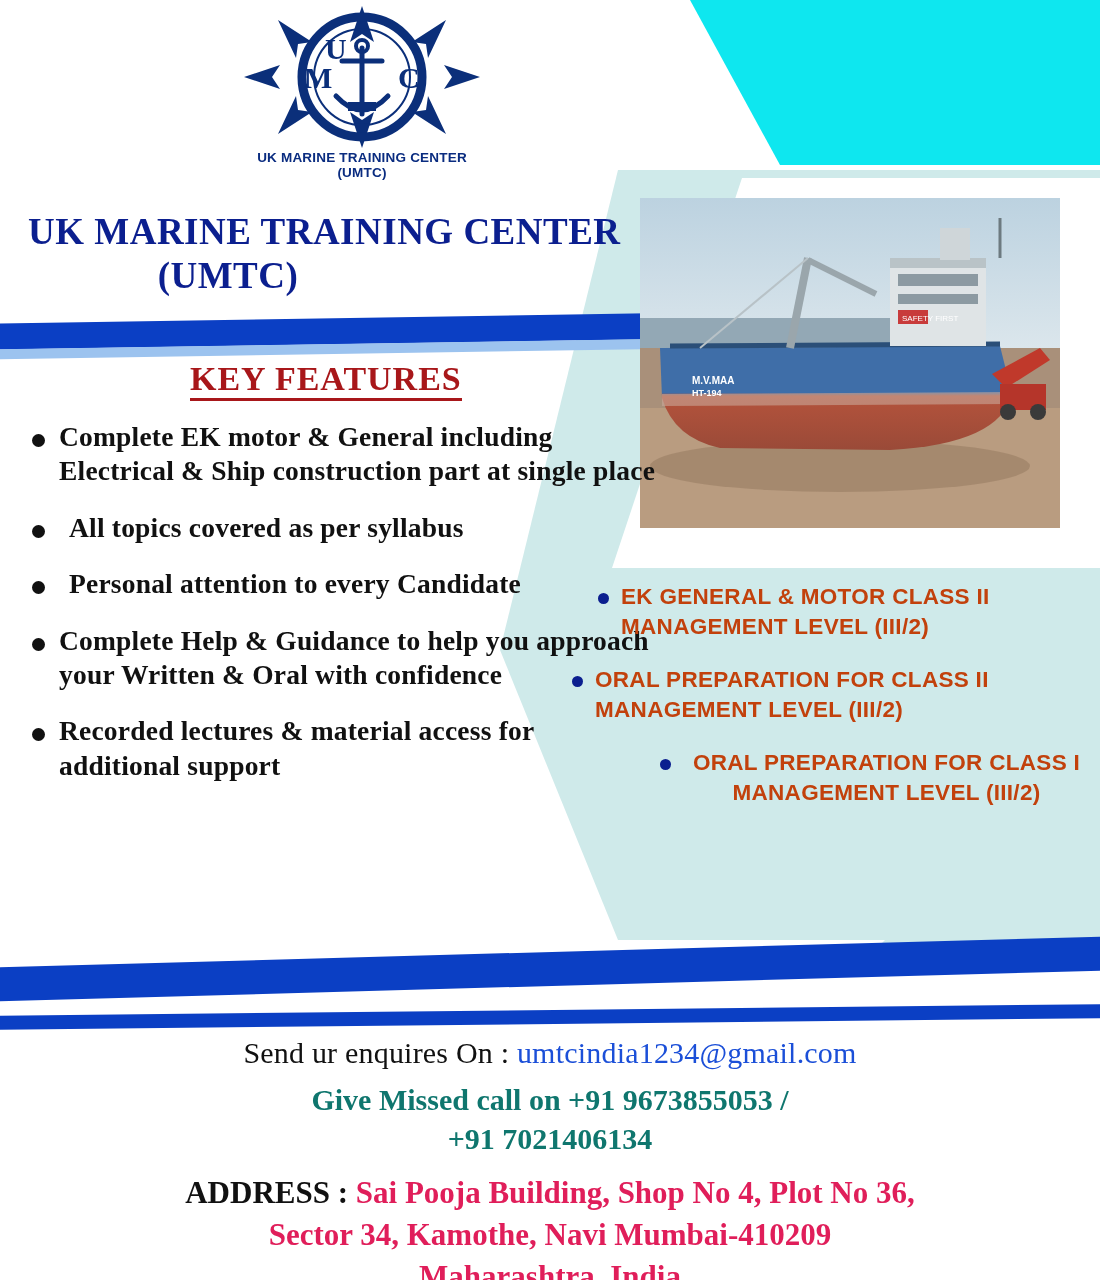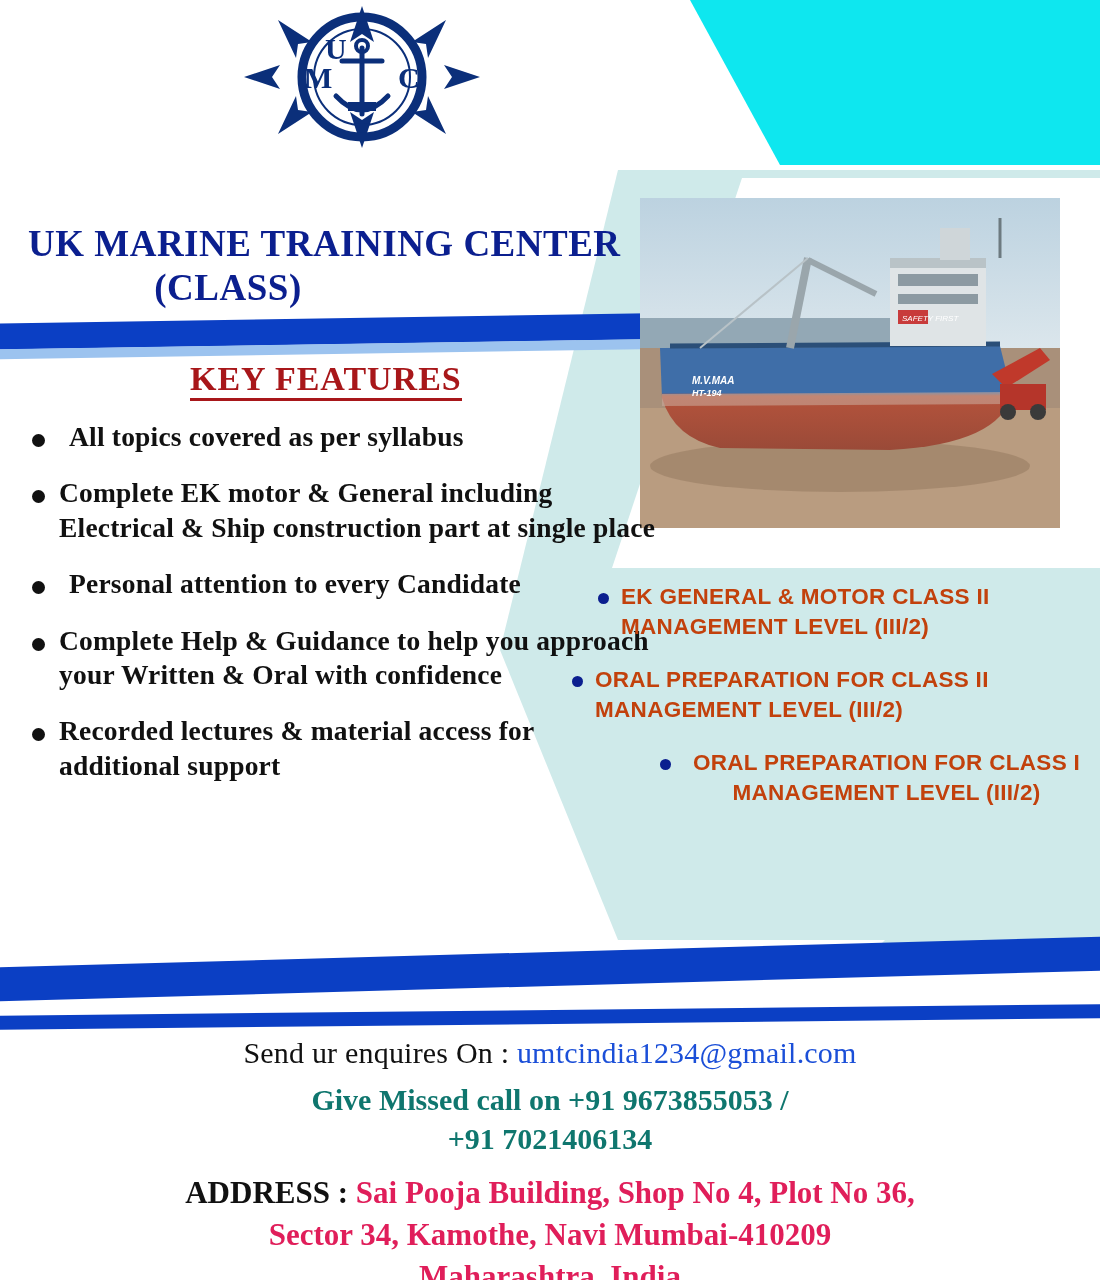--- a/index.html
+++ b/index.html
@@ -112,21 +112,21 @@
     font-size: 13.5px;
     font-weight: bold;
     color: #0a2c80;
     letter-spacing: 0.2px;
     margin-top: -8px;
   }
 
   
   .main-title {
     position: absolute;
-    top: 222px;
+    top: 210px;
     left: 28px;
     width: 700px;
     z-index: 5;
     color: #0b1f8f;
     font-size: 37px;
     font-weight: bold;
     line-height: 1.18;
     letter-spacing: 0.5px;
   }
   .main-title .line2 { display: block; text-align: center; padding-right: 300px;}
@@ -176,21 +176,20 @@
   
   .photo {
     position: absolute;
     top: 198px;
     left: 640px;
     width: 420px;
     height: 330px;
     z-index: 4;
     overflow: hidden;
     background: #be185d;
-    font-style: italic;
   }
 
   
   .courses {
     position: absolute;
     top: 582px;
     left: 560px;
     width: 530px;
     z-index: 5;
     font-family: "Liberation Sans", sans-serif;
@@ -285,25 +284,26 @@
     <text x="160" y="84" font-family="Liberation Serif, serif" font-size="30" font-weight="bold" fill="#0b2f7a">C</text>
 
     <g stroke="#0b2f7a" stroke-width="5" fill="none" stroke-linecap="round">
       <line x1="124" y1="44" x2="124" y2="110"></line>
       <line x1="104" y1="57" x2="144" y2="57"></line>
       <path d="M98 92 Q124 120 150 92"></path>
     </g>
     <circle cx="124" cy="42" r="6" fill="none" stroke="#0b2f7a" stroke-width="4"></circle>
     <rect x="110" y="98" width="28" height="9" fill="#0b2f7a"></rect>
   </svg>
+  <div class="logo-caption">UK MARINE TRAINING CENTER (UMTC)</div>
 </div>
 
 <div class="main-title">
   <span>UK MARINE TRAINING CENTER</span>
-  <span class="line2">(CLASS)</span>
+  <span class="line2">(UMTC)</span>
 </div>
 
 <div class="key-features">KEY FEATURES</div>
 
 <div class="photo">
   <svg width="420" height="330" viewBox="0 0 420 330">
     <defs>
       <linearGradient id="sky" x1="0" y1="0" x2="0" y2="1">
         <stop offset="0%" stop-color="#bcd2e0"></stop>
         <stop offset="100%" stop-color="#dbe6ec"></stop>
@@ -344,27 +344,27 @@
     <rect x="360" y="186" width="46" height="26" fill="#b5352a"></rect>
     <circle cx="368" cy="214" r="8" fill="#3a3a3a"></circle>
     <circle cx="398" cy="214" r="8" fill="#3a3a3a"></circle>
 
     <text x="52" y="186" font-family="Liberation Sans, sans-serif" font-size="10" font-weight="bold" fill="#ffffff">M.V.MAA</text>
     <text x="52" y="198" font-family="Liberation Sans, sans-serif" font-size="9" font-weight="bold" fill="#ffffff">HT-194</text>
   </svg>
 </div>
 
 <div class="features">
+  <div class="feat">
+    <span class="dot"></span>
+    <span class="txt">Complete EK motor &amp; General including Electrical &amp; Ship construction part at single place</span>
+  </div>
   <div class="feat indent">
     <span class="dot"></span>
     <span class="txt">All topics covered as per syllabus</span>
-  </div>
-  <div class="feat">
-    <span class="dot"></span>
-    <span class="txt">Complete EK motor &amp; General including Electrical &amp; Ship construction part at single place</span>
   </div>
   <div class="feat indent">
     <span class="dot"></span>
     <span class="txt">Personal attention to every Candidate</span>
   </div>
   <div class="feat">
     <span class="dot"></span>
     <span class="txt">Complete Help &amp; Guidance to help you approach your Written &amp; Oral with confidence</span>
   </div>
   <div class="feat">

